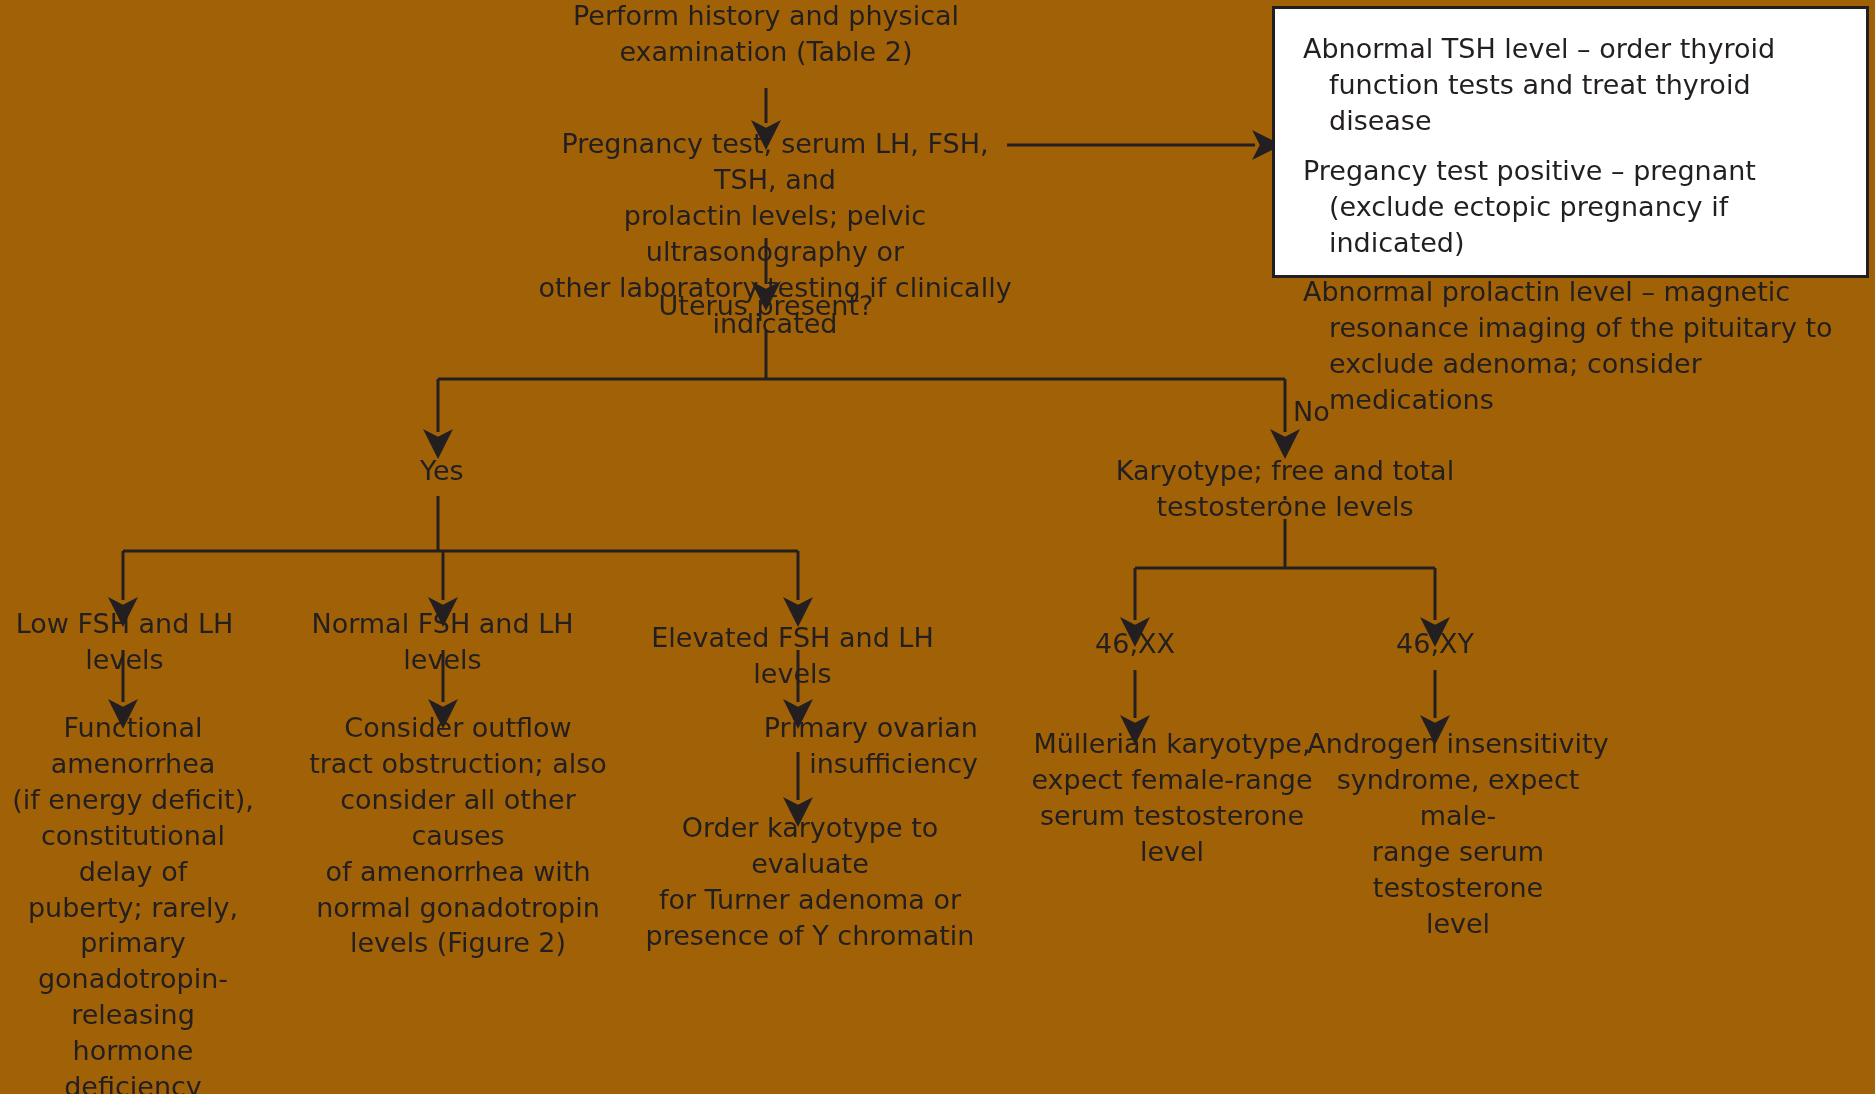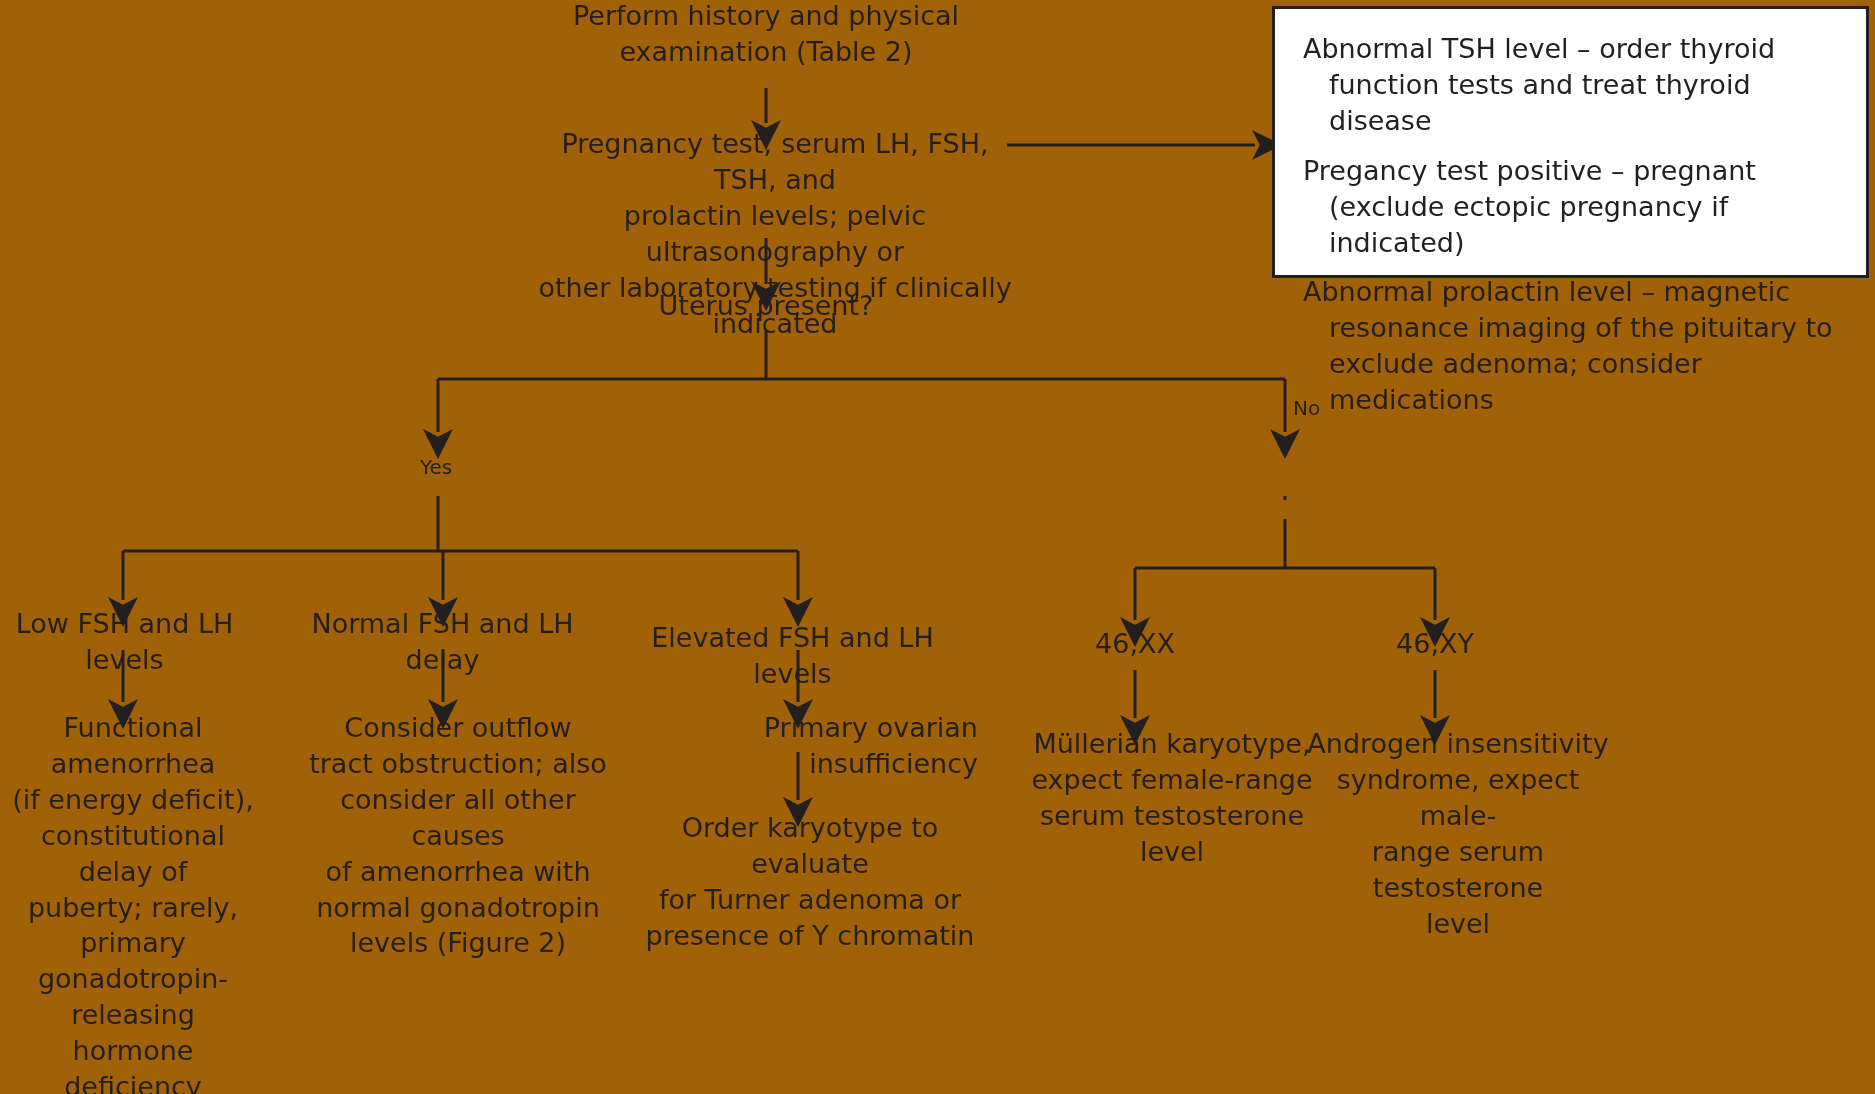--- a/index.html
+++ b/index.html
@@ -22,21 +22,21 @@
     position: absolute;
     font-size: 27px;
     line-height: 1.33;
     color: #231f20;
     white-space: pre-line;
   }
   .node.center { text-align: center; }
   .node.left   { text-align: center; }
   .edge-label {
     position: absolute;
-    font-size: 20px;
+    font-size: 27px;
     line-height: 1.2;
     color: #231f20;
   }
   .info-box {
     position: absolute;
     border: 3px solid #231f20;
     box-sizing: border-box;
     background: #ffffff;
   }
   .info-box-list {
@@ -124,24 +124,26 @@
   <div class="node left" style="left:530px; top:126px; width:490px;">Pregnancy test; serum LH, FSH, TSH, and
 prolactin levels; pelvic ultrasonography or
 other laboratory testing if clinically indicated</div>
 
   <div class="node center" style="left:616px; top:288px; width:300px;">Uterus present?</div>
 
   <div class="edge-label" style="left:420px; top:455px;">Yes</div>
 
   <div class="edge-label" style="left:1293px; top:396px;">No</div>
 
+  <div class="node center" style="left:1115px; top:453px; width:340px;">Karyotype; free and total
+testosterone levels</div>
 
   <div class="node center" style="left:2px; top:606px; width:245px;">Low FSH and LH levels</div>
 
-  <div class="node center" style="left:305px; top:606px; width:275px;">Normal FSH and LH delay</div>
+  <div class="node center" style="left:305px; top:606px; width:275px;">Normal FSH and LH levels</div>
 
   <div class="node center" style="left:645px; top:596px; width:295px;margin-top:24px;">Elevated FSH and LH levels</div>
 
   <div class="node center" style="left:1075px; top:626px; width:120px;">46,XX</div>
 
   <div class="node center" style="left:1375px; top:626px; width:120px;">46,XY</div>
 
   <div class="node left" style="left:2px; top:710px; width:262px;">Functional amenorrhea
 (if energy deficit),
 constitutional delay of

